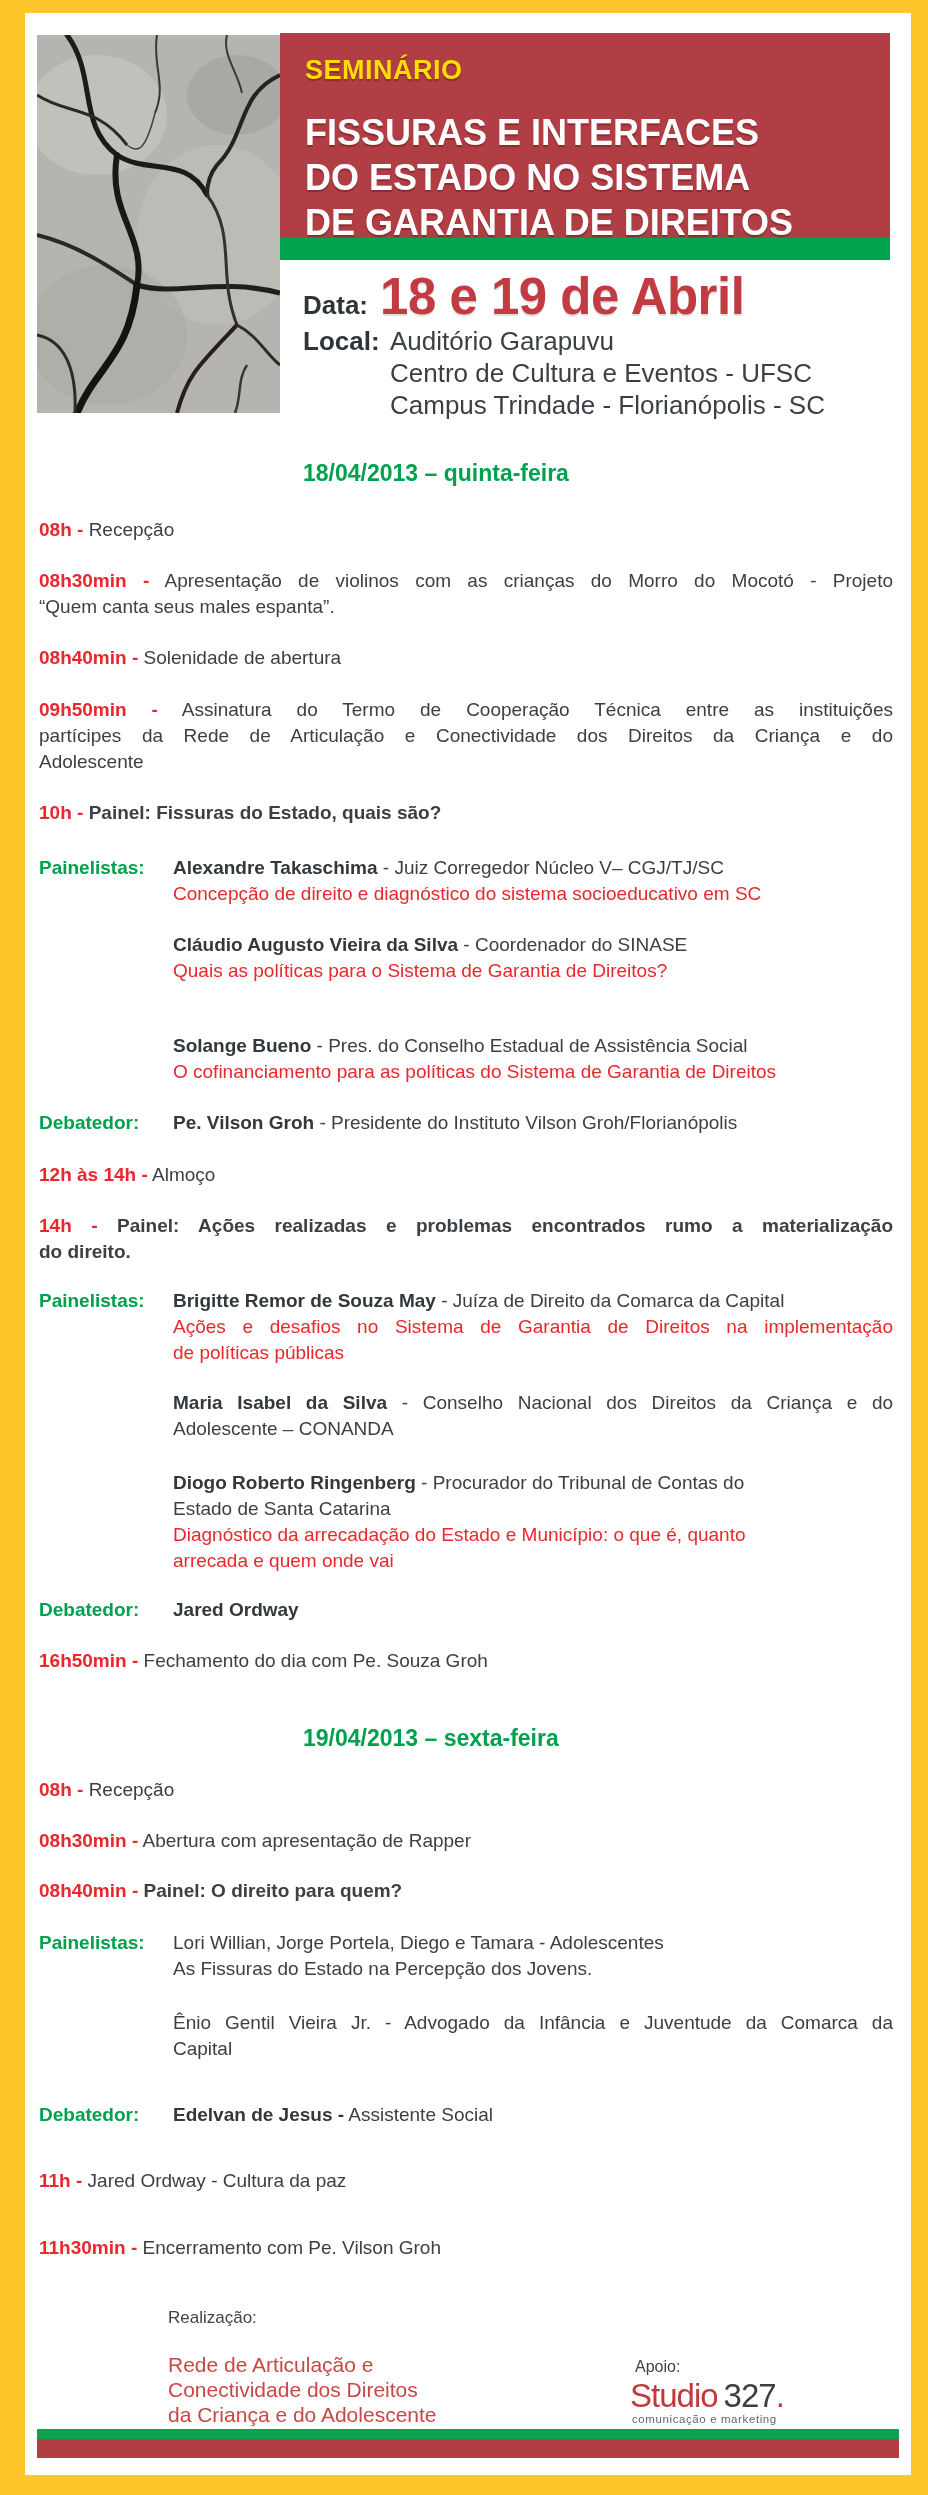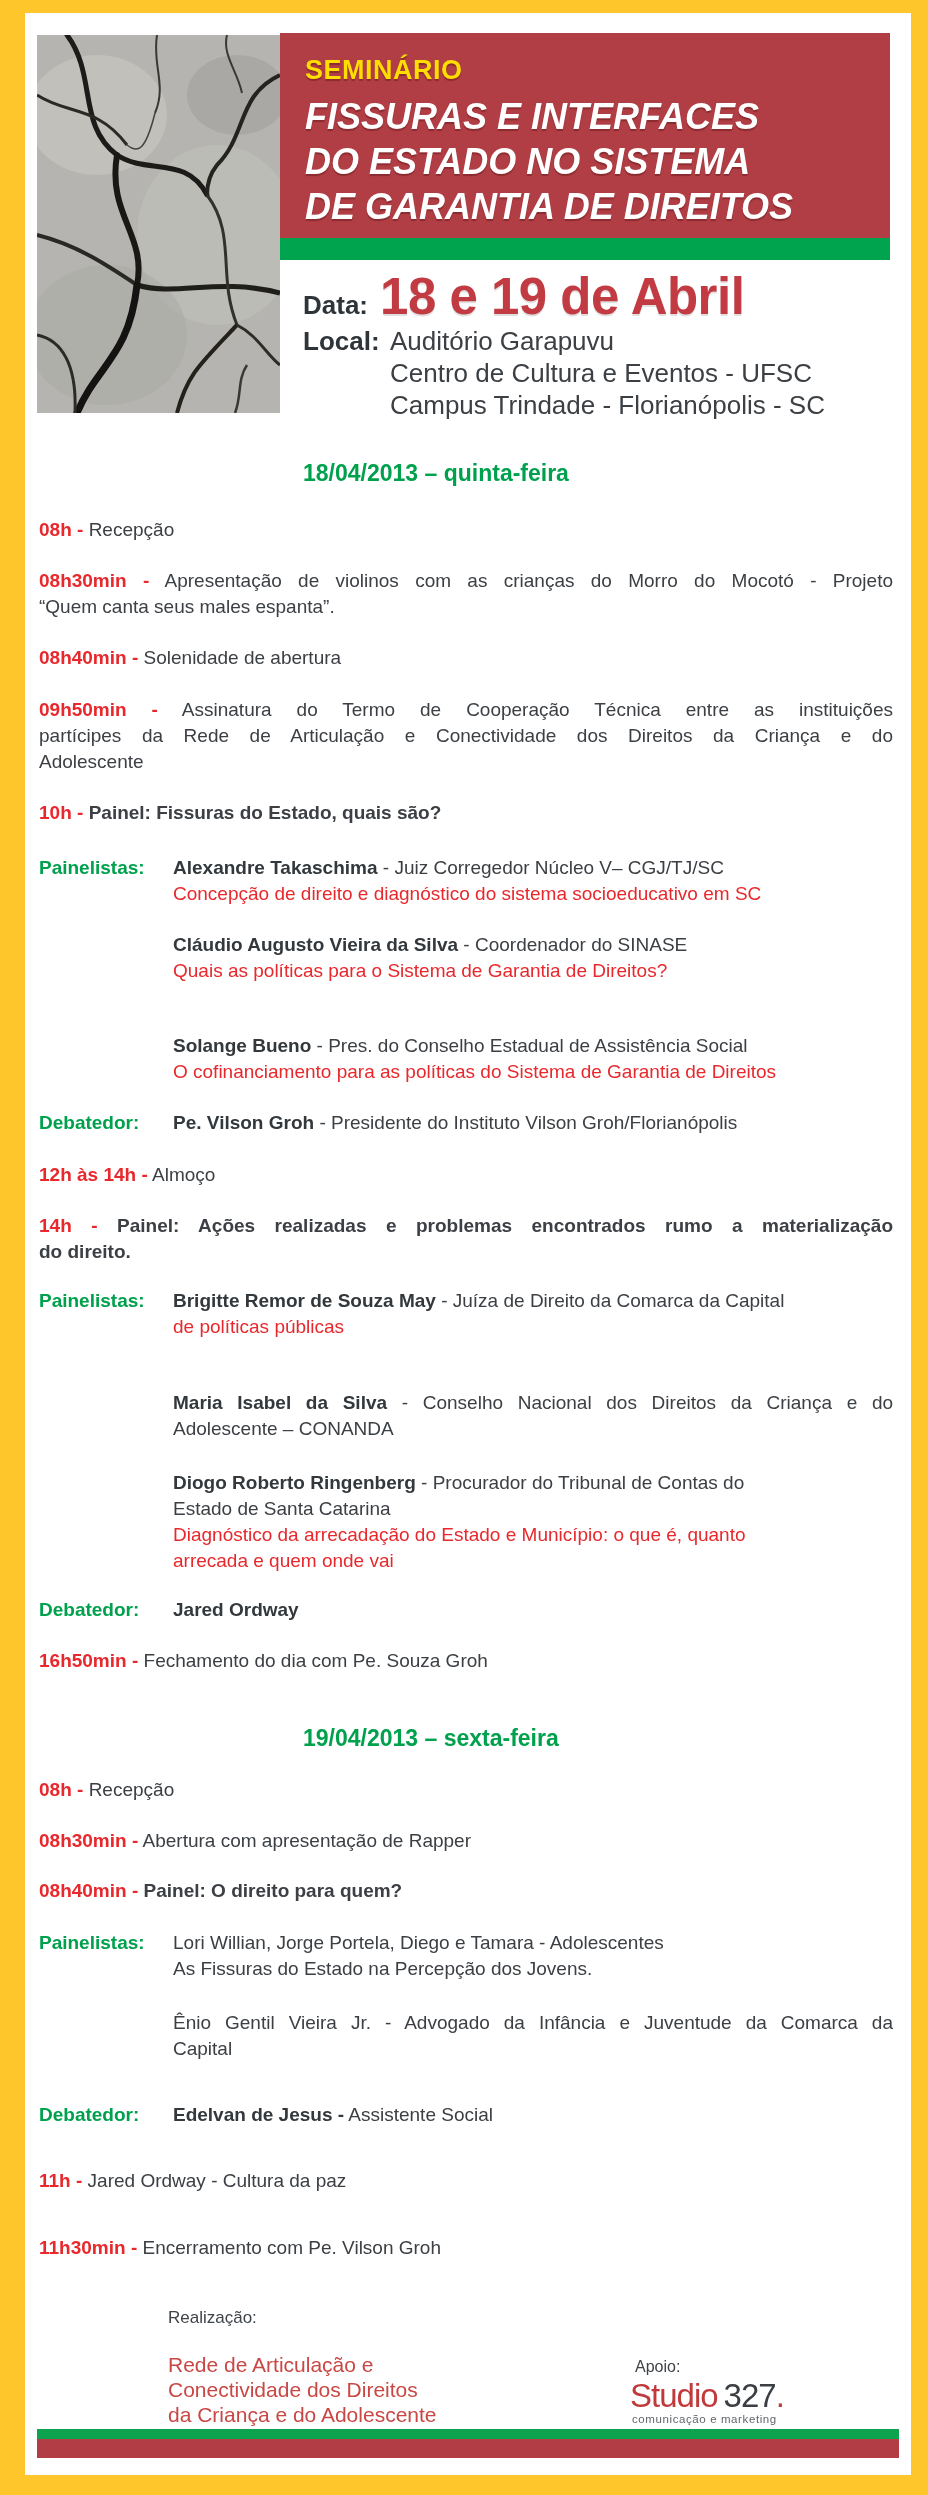--- a/index.html
+++ b/index.html
@@ -28,21 +28,21 @@
   .kicker{
     margin-top:22px;
     color:#FFDD00;font-size:27px;font-weight:bold;letter-spacing:.5px;
     text-shadow:0 2px 1px rgba(70,10,10,.35);
   }
   .title-line{
     color:#ffffff;font-size:36px;font-weight:bold;line-height:45px;
     text-shadow:0 2px 1px rgba(70,10,10,.35);
     white-space:nowrap;
   }
-  .title-block{margin-top:8px;font-style:italic;}
+  .title-block{margin-top:24px;}
   .greenbar{
     position:absolute;left:255px;top:225px;width:610px;height:22px;
     background:#00A44F;
   }
   .data-row{
     position:absolute;left:278px;top:254px;
     display:flex;align-items:baseline;white-space:nowrap;
   }
   .data-label{color:#2F3439;font-size:26px;font-weight:bold;margin-right:12px;}
   .date-big{
@@ -235,20 +235,21 @@
       <div class="boldtxt">do direito.</div>
     </div>
 
     <div class="pblock" style="top:1275px">
       <span class="plabel">Painelistas:</span>
       <div class="pcontent">
         <div>
           <span class="pname">Brigitte Remor de Souza May</span>
           <span>- Juíza de Direito da Comarca da Capital</span>
         </div>
+        <div class="topic jl">Ações e desafios no Sistema de Garantia de Direitos na implementação</div>
         <div class="topic">de políticas públicas</div>
       </div>
     </div>
 
     <div class="pblock" style="top:1377px">
       <div class="pcontent">
         <div class="jl">
           <span class="pname">Maria Isabel da Silva</span>
           <span>- Conselho Nacional dos Direitos da Criança e do</span>
         </div>

